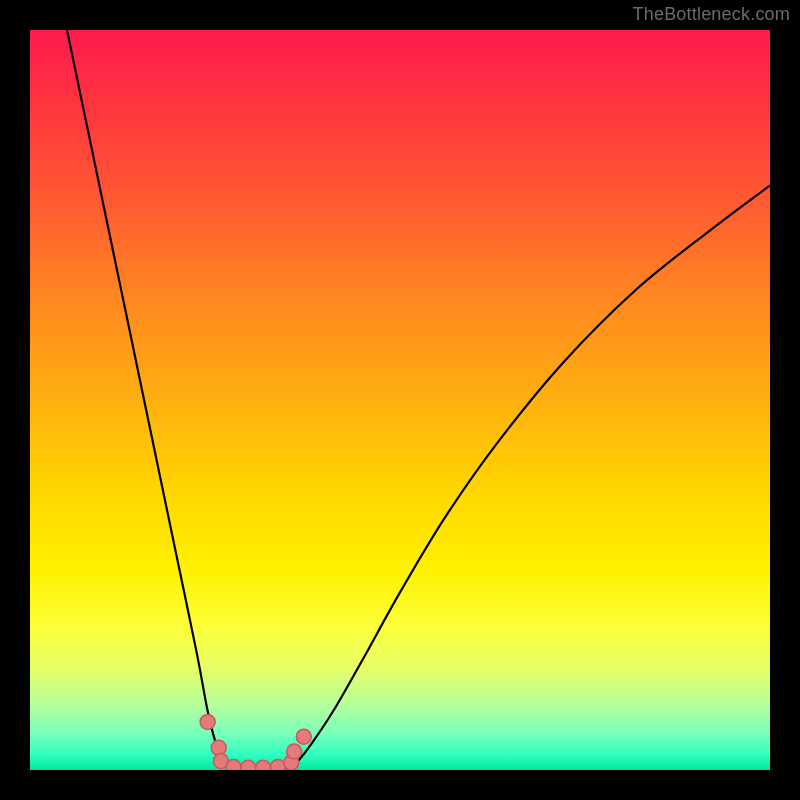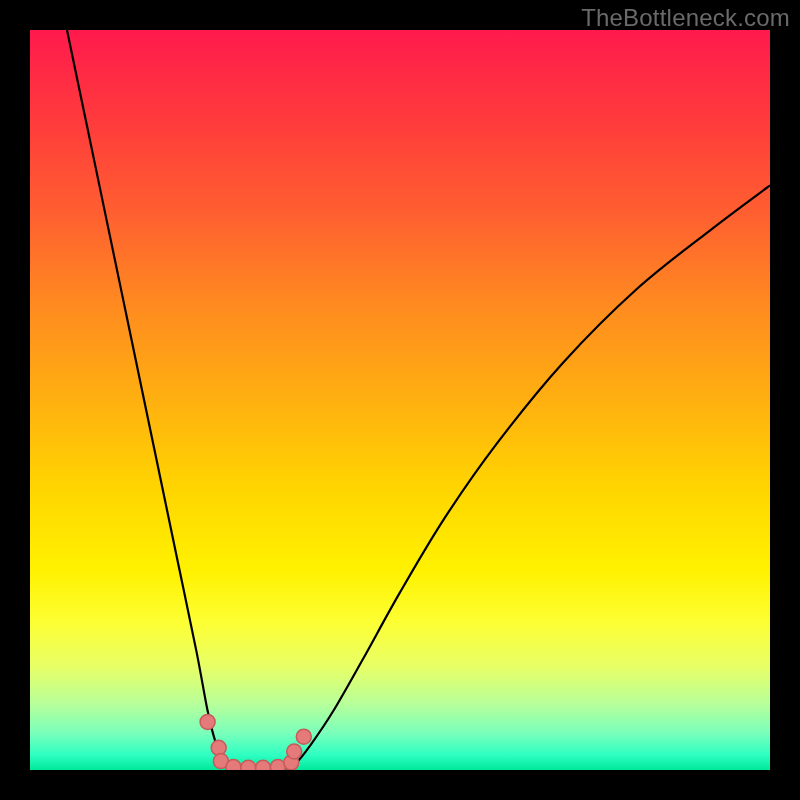--- a/index.html
+++ b/index.html
@@ -36,21 +36,21 @@
       #7affbb 95%,
       #2effc2 98%,
       #00e89a 100%
     );
   }
   .watermark {
     position: absolute;
     top: 4px;
     right: 10px;
     font-family: Arial, Helvetica, sans-serif;
-    font-size: 24px;
+    font-size: 18px;
     color: #6a6a6a;
     font-weight: 500;
     letter-spacing: 0.2px;
     text-align: center;
   }
   svg.curves {
     position: absolute;
     left: 0;
     top: 0;
     width: 740px;

